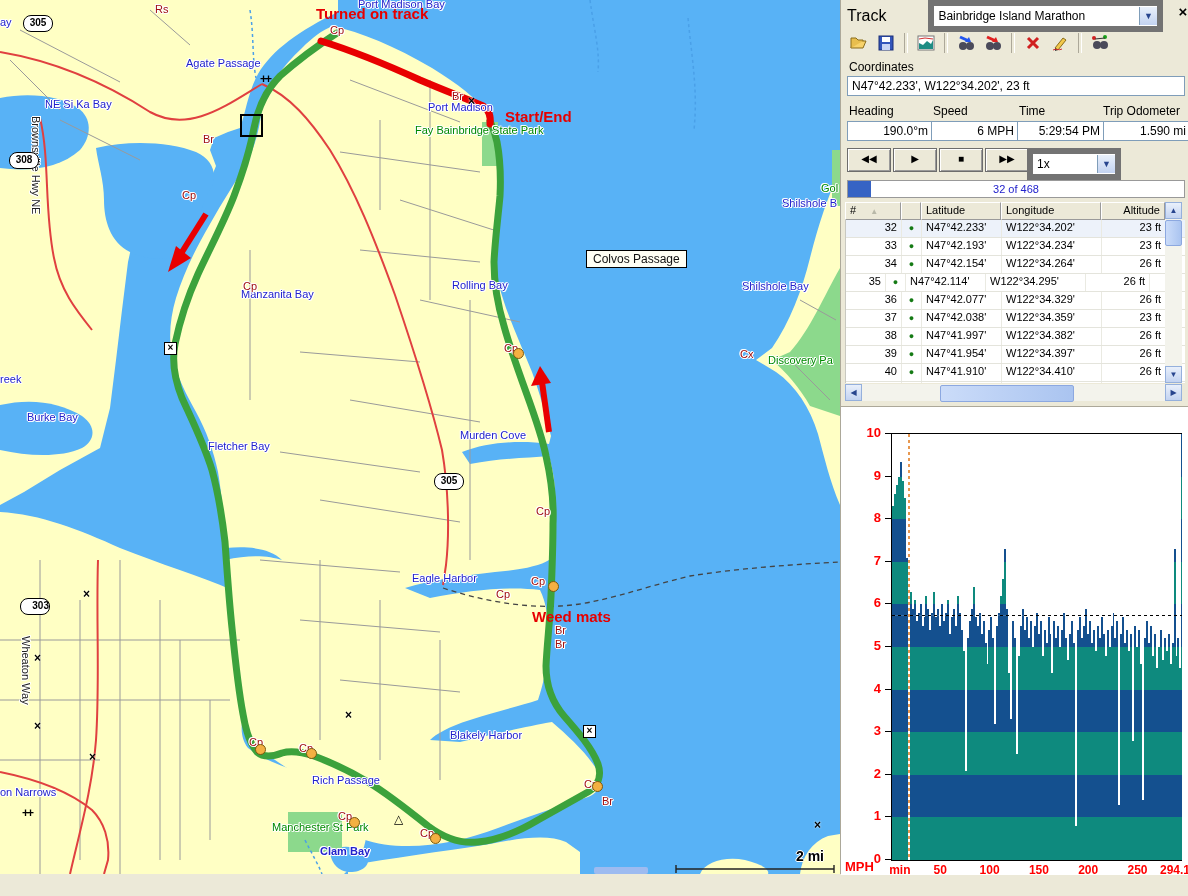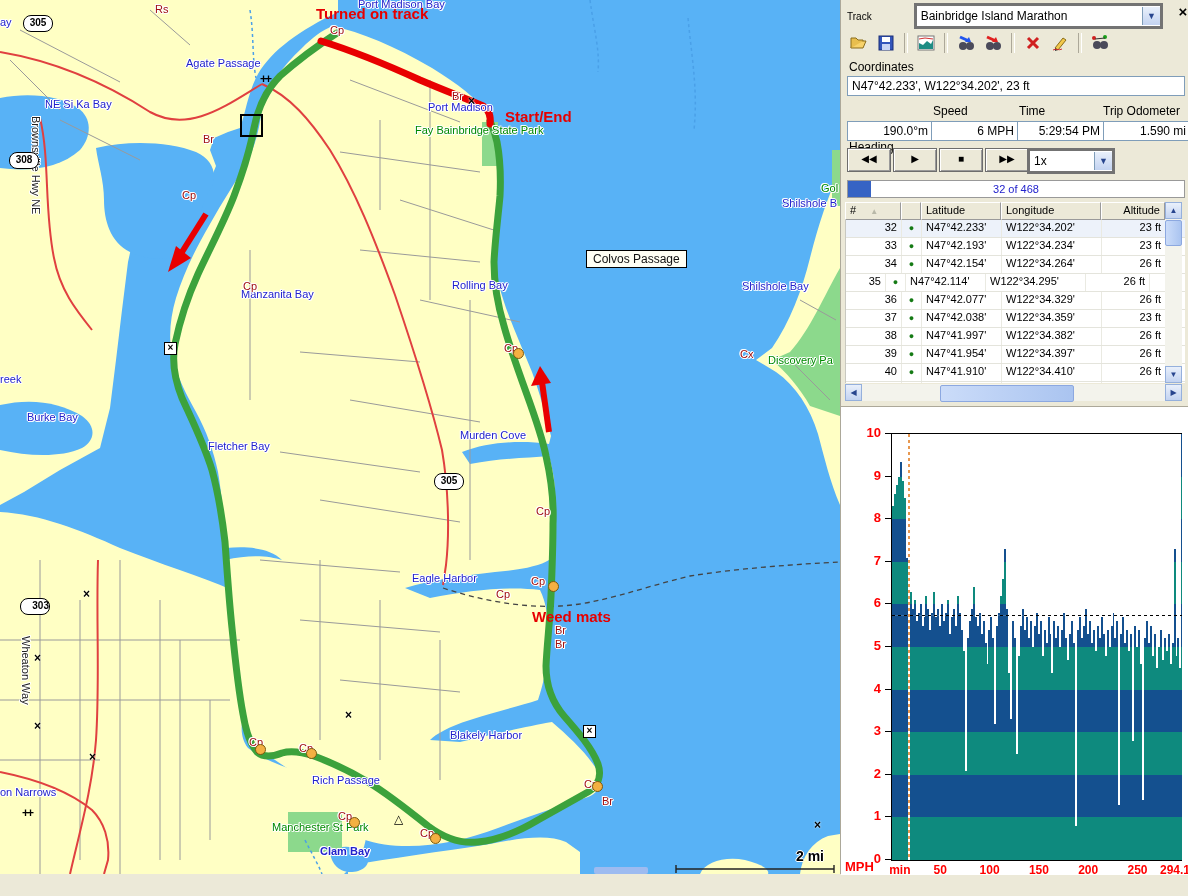--- a/index.html
+++ b/index.html
@@ -24,22 +24,22 @@
     font-size:10px;line-height:9px;text-align:center;}
   .mk-square{width:19px;height:19px;border:2px solid #000;background:transparent;}
   .mk-tri{color:#000;font-size:12px;line-height:10px;}
   .mk-cross{color:#000;font-weight:bold;font-size:12px;letter-spacing:-2px;line-height:10px;}
   .mk-dot{width:9px;height:9px;border-radius:50%;background:#F4B042;border:1px solid #7A5A10;}
   .scale-label{position:absolute;color:#000;font-size:14px;font-weight:bold;
     text-shadow:1px 0 #fff,-1px 0 #fff,0 1px #fff,0 -1px #fff;}
   
   .side{position:absolute;left:840px;top:0;width:348px;height:874px;background:#ECE9D8;border-left:1px solid #aca899;}
   .row-track{position:absolute;left:6px;top:5px;width:316px;height:22px;display:flex;align-items:center;}
-  .lbl{font-size:10px;}
-  .combo{flex:1;margin-left:42px;height:20px;background:#fff;border:3px solid #737373;display:flex;align-items:center;position:relative;}
+  .lbl{font-size:16px;}
+  .combo{flex:1;margin-left:42px;height:20px;background:#fff;border:6px solid #737373;display:flex;align-items:center;position:relative;}
   .combo .txt{flex:1;padding:0 4px;font-size:12px;white-space:nowrap;overflow:hidden;}
   .combo .drop{width:17px;height:18px;background:linear-gradient(#E9F0FB,#C3D3F1);border-left:1px solid #7F9DB9;
     color:#28458E;font-size:9px;text-align:center;line-height:18px;}
   .close-x{position:absolute;left:326px;top:-2px;width:20px;height:18px;font-size:15px;font-weight:bold;text-align:center;cursor:default;}
   .toolbar{position:absolute;left:6px;top:31px;height:24px;display:flex;align-items:center;gap:3px;}
   .tbtn{width:24px;height:22px;display:flex;align-items:center;justify-content:center;}
   .tsep{width:2px;height:20px;border-left:1px solid #aca899;border-right:1px solid #fff;margin:0 3px;}
   .sect-lbl{position:absolute;left:8px;font-size:12px;}
   .sunken{position:absolute;background:#fff;border:1px solid #7F9DB9;font-size:12px;display:flex;align-items:center;padding:0 4px;}
   .flabel{position:absolute;font-size:12px;}
@@ -311,21 +311,21 @@
             <circle cx="3" cy="3" r="2" fill="#D02020"></circle>
             <circle cx="14" cy="2" r="2" fill="#18A018"></circle>
             <path d="M4,4 L14,3" stroke="#333"></path>
           </svg>
       </div>
     </div>
 
     <div class="sect-lbl" style="top:60px;">Coordinates</div>
     <div class="sunken" style="left:6px;top:76px;width:328px;height:18px;">N47°42.233',  W122°34.202',  23 ft</div>
 
-    <div class="flabel" style="left:8px;top:104px;margin-top:36px;">Heading</div>
+    <div class="flabel" style="left:8px;top:104px;">Heading</div>
     <div class="flabel" style="left:92px;top:104px;">Speed</div>
     <div class="flabel" style="left:178px;top:104px;">Time</div>
     <div class="flabel" style="left:262px;top:104px;">Trip Odometer</div>
     <div class="sunken" style="left:6px;top:121px;width:76px;height:18px;justify-content:flex-end;">190.0°m</div>
     <div class="sunken" style="left:90px;top:121px;width:78px;height:18px;justify-content:flex-end;">6 MPH</div>
     <div class="sunken" style="left:176px;top:121px;width:78px;height:18px;justify-content:flex-end;">5:29:54 PM</div>
     <div class="sunken" style="left:262px;top:121px;width:78px;height:18px;justify-content:flex-end;">1.590 mi</div>
 
     <div class="pbtn" style="left:6px;top:148px;">◀◀</div>
     <div class="pbtn" style="left:52px;top:148px;">▶</div>

